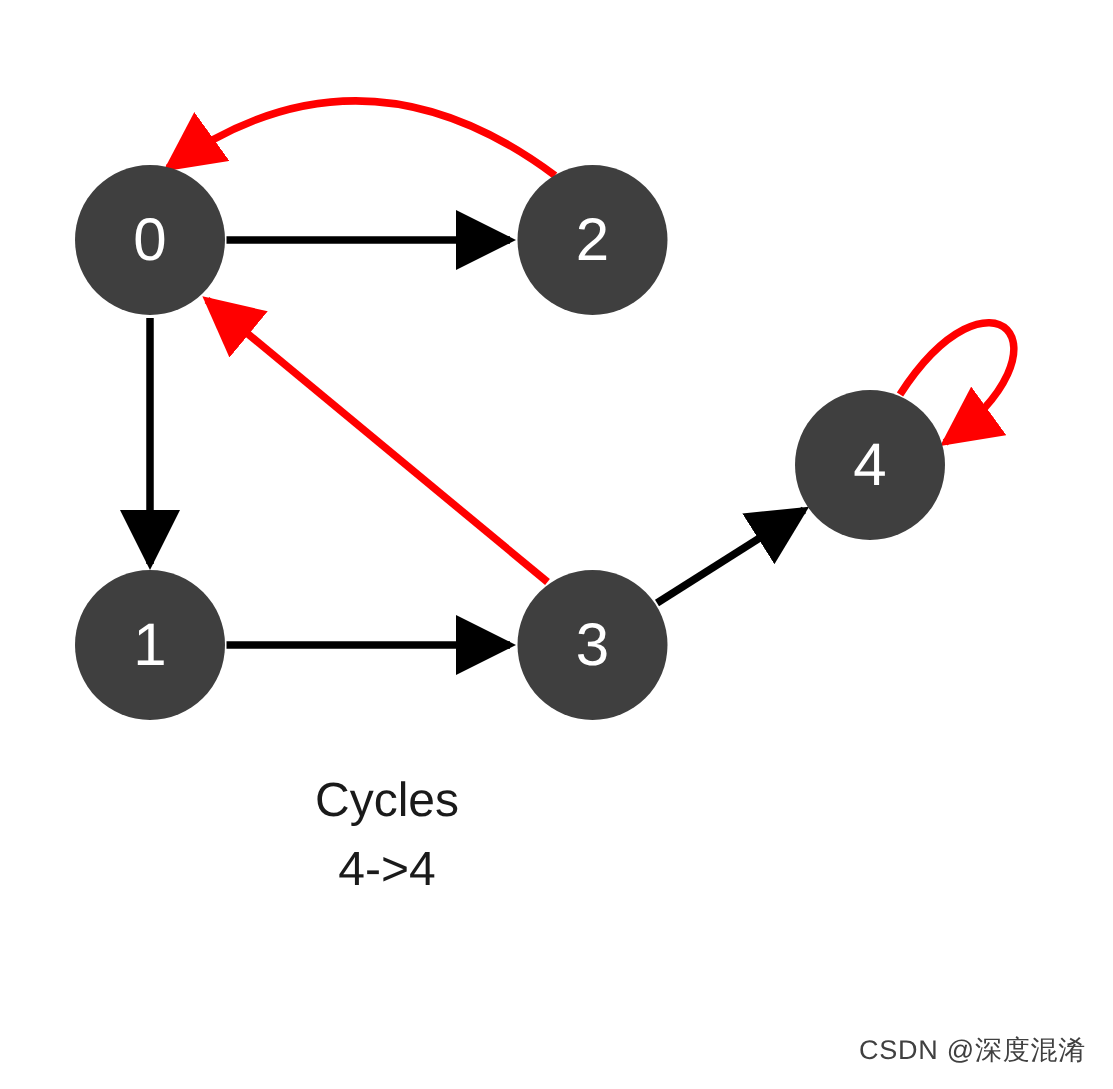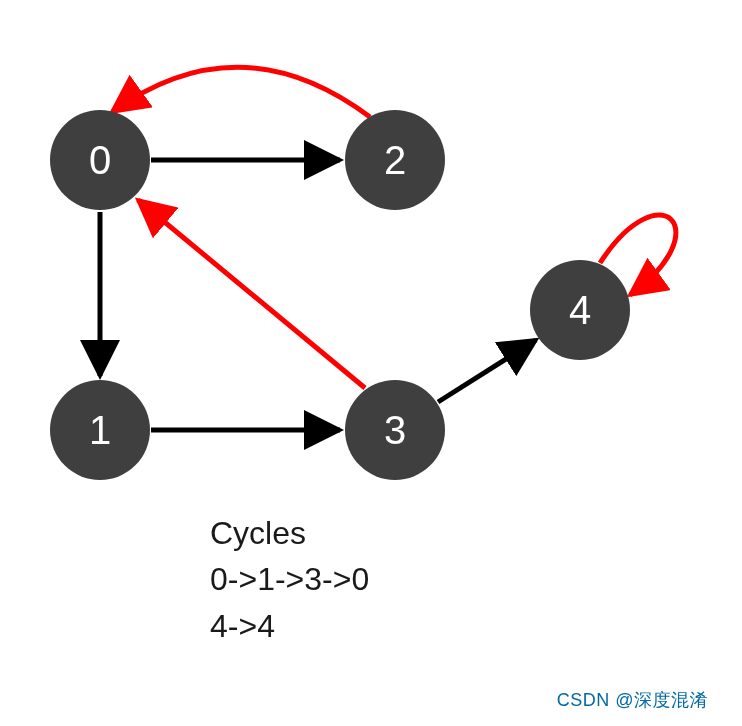--- a/index.html
+++ b/index.html
@@ -39,27 +39,28 @@
   .cycles-block {
     position: absolute;
     left: 210px;
     top: 510px;
     font-size: 32px;
     color: #1a1a1a;
     line-height: 1.45;
   }
   .cycles-block .row {
     display: block;
+    text-align: center;
   }
   .watermark {
     position: absolute;
-    right: 34px;
+    right: 18px;
     bottom: 14px;
     font-size: 18px;
-    color: #0369a1;
+    color: #404040;
     letter-spacing: 0.5px;
   }
 </style>
 </head>
 <body>
 
 <div class="canvas">
 
   <svg class="edges" viewBox="0 0 742 726">
     <defs>
@@ -97,18 +98,17 @@
   </div>
   <div class="node" style="left:345px; top:380px;">
     <span>3</span>
   </div>
   <div class="node" style="left:530px; top:260px;">
     <span>4</span>
   </div>
 
   <div class="cycles-block">
     <span class="row">Cycles</span>
-    <span class="row">0-&gt;1-&gt;3-&gt;0</span>
     <span class="row">4-&gt;4</span>
   </div>
 
   <div class="watermark">CSDN @深度混淆</div>
 </div>
 
 </body></html>

